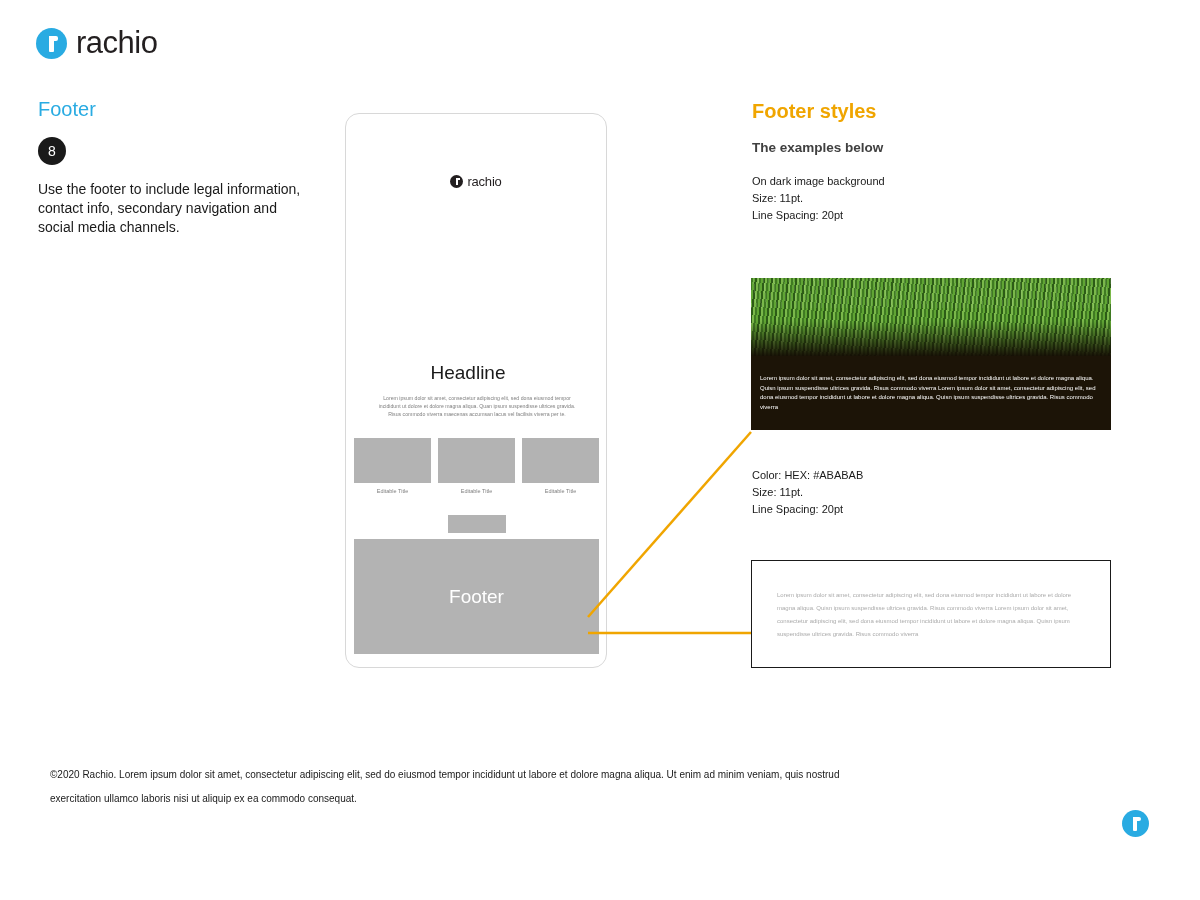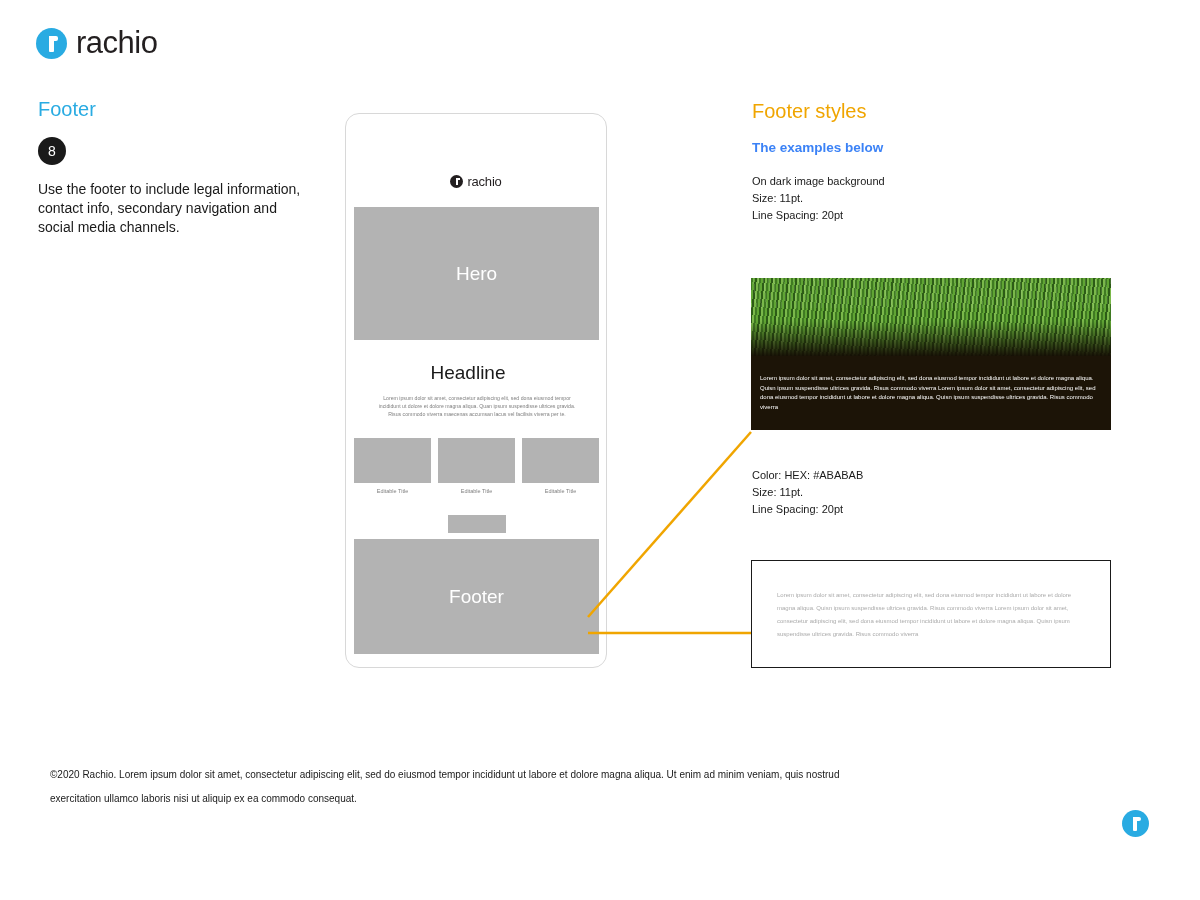--- a/index.html
+++ b/index.html
@@ -224,25 +224,25 @@
   #right-col {
     position: absolute;
     left: 752px;
     top: 100px;
     width: 420px;
   }
   #right-title {
     font-size: 20px;
     color: #f0a500;
     margin: 0 0 17px 0;
-    font-weight: 400;
+    font-weight: 700;
   }
   #examples-label {
     font-size: 13.5px;
-    color: #3b82f6;
+    color: #404040;
     margin: 12px 0 18px 0;
     font-weight: bold;
   }
   .spec-block {
     font-size: 11px;
     line-height: 17px;
     color: #1a1a1a;
   }
 
   
@@ -369,23 +369,20 @@
   <div id="step-badge">8</div>
   <p id="left-desc">Use the footer to include legal information, contact info, secondary navigation and social media channels.</p>
 </div>
 
 <div id="phone-frame">
   <div id="phone-logo">
     <span class="phone-logo-mark"></span>
     <span class="phone-logo-word">rachio</span>
   </div>
 
-  <div class="gray-block" id="hero-block">
-    <span id="hero-label">Hero</span>
-  </div>
 
   <div id="headline-text">Headline</div>
   <div id="body-copy">Lorem ipsum dolor sit amet, consectetur adipiscing elit, sed dona eiusmod tempor incididunt ut dolore et dolore magna aliqua. Quan ipsum suspendisse ultrices gravida. Risus commodo viverra maecenas accumsan lacus vel facilisis viverra per te.</div>
 
   <div class="card-block" id="card-1"></div>
   <div class="card-block" id="card-2"></div>
   <div class="card-block" id="card-3"></div>
 
   <div class="card-caption" id="cap-1">Editable Title</div>
   <div class="card-caption" id="cap-2">Editable Title</div>

